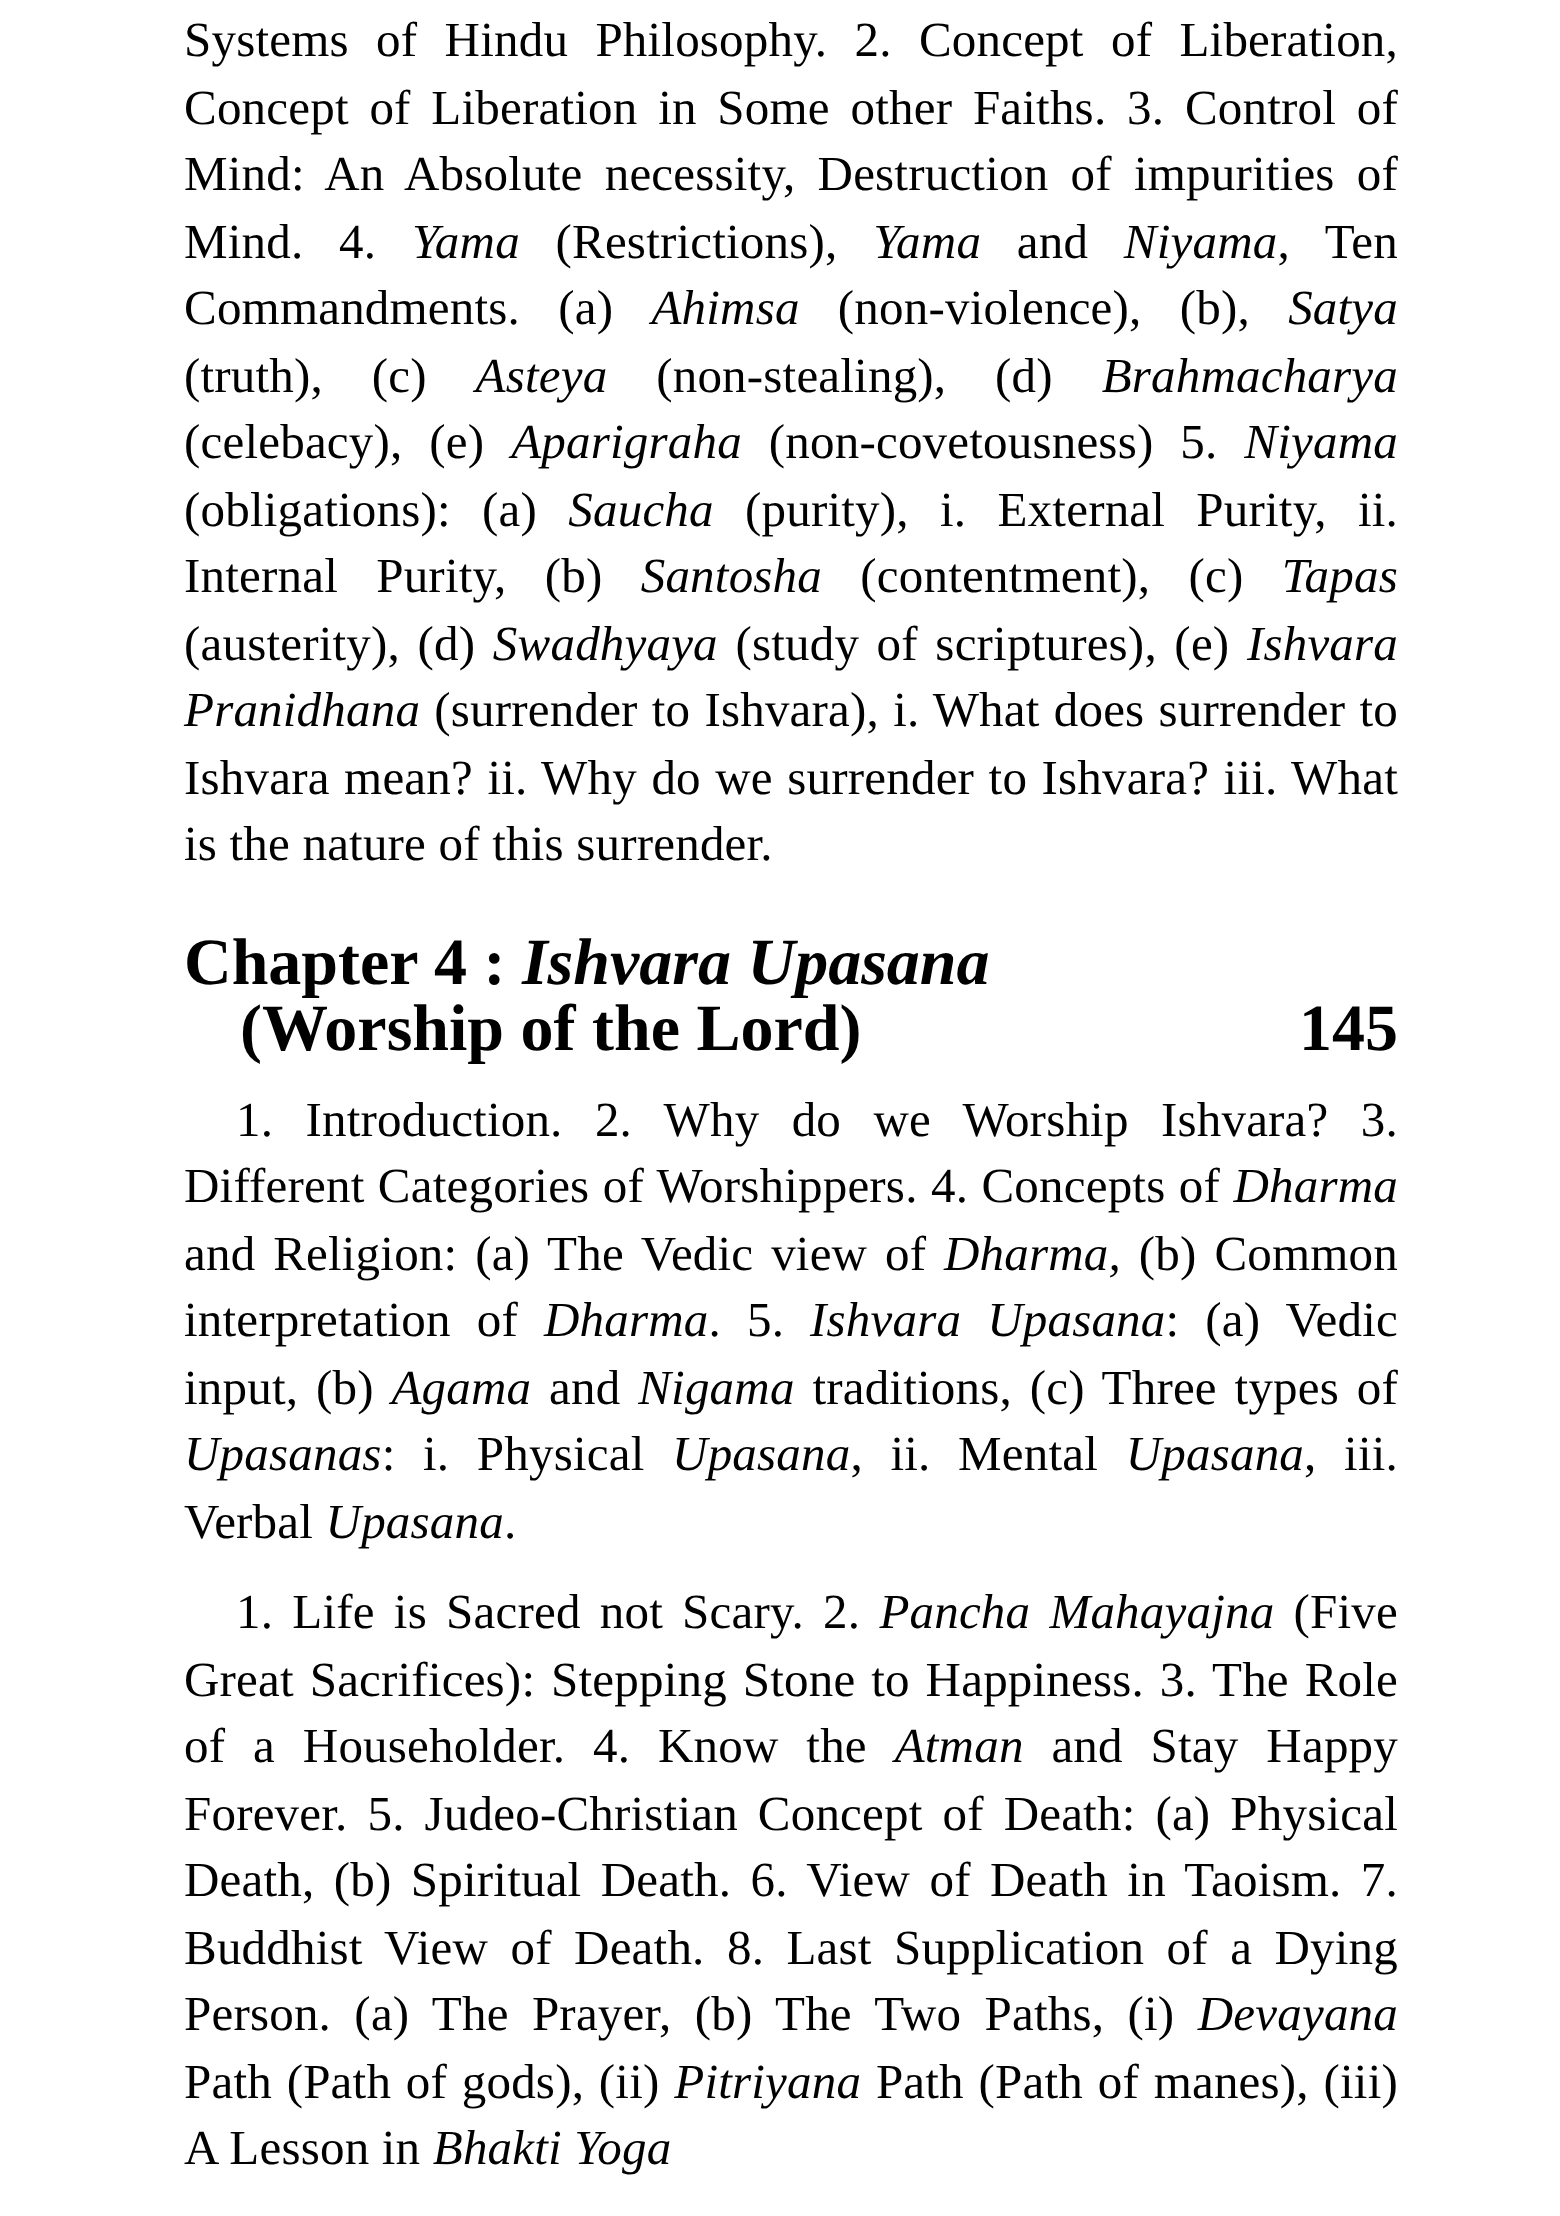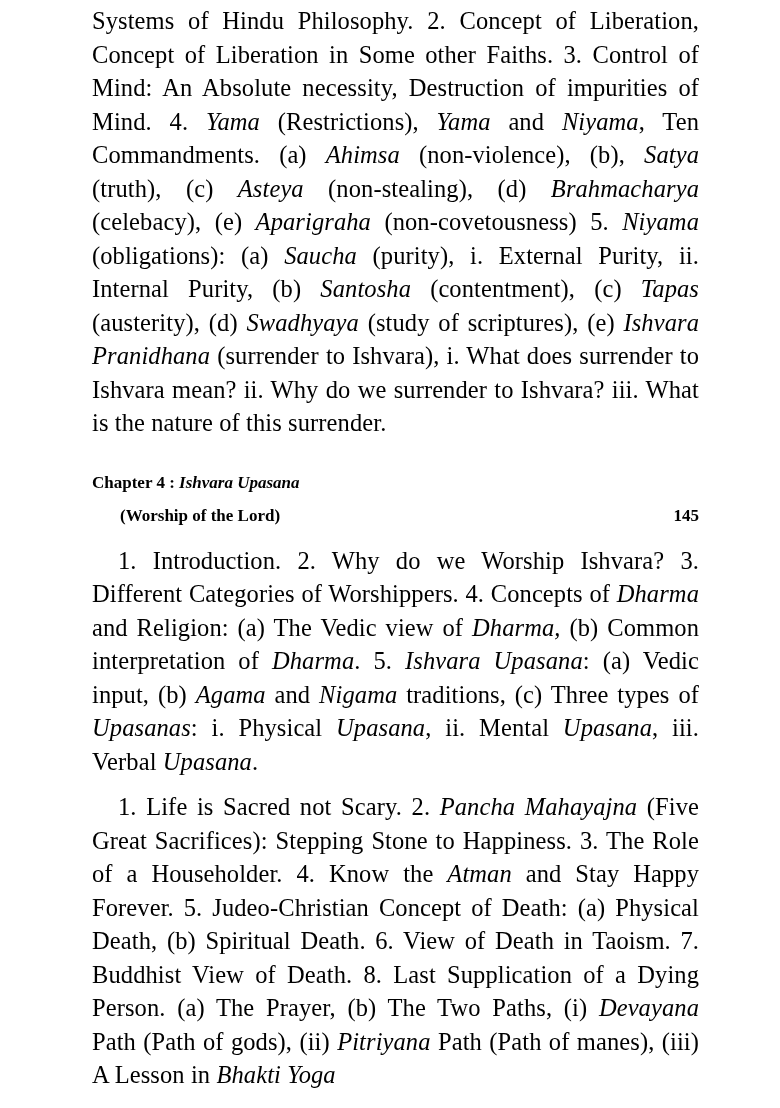--- a/index.html
+++ b/index.html
@@ -31,21 +31,21 @@
     letter-spacing: 0.1px;
   }
   .para.first {
     margin-top: 0;
   }
   .body-para {
     margin-top: 12px;
     text-indent: 26px;
   }
   .chapter-head {
-    font-size: 17px;
+    font-size: 33px;
     font-weight: bold;
     line-height: 33px;
     margin-top: 26px;
     display: flex;
     align-items: flex-start;
     justify-content: space-between;
   }
   .chapter-head .ch-title-wrap {
     flex: 1 1 auto;
   }

